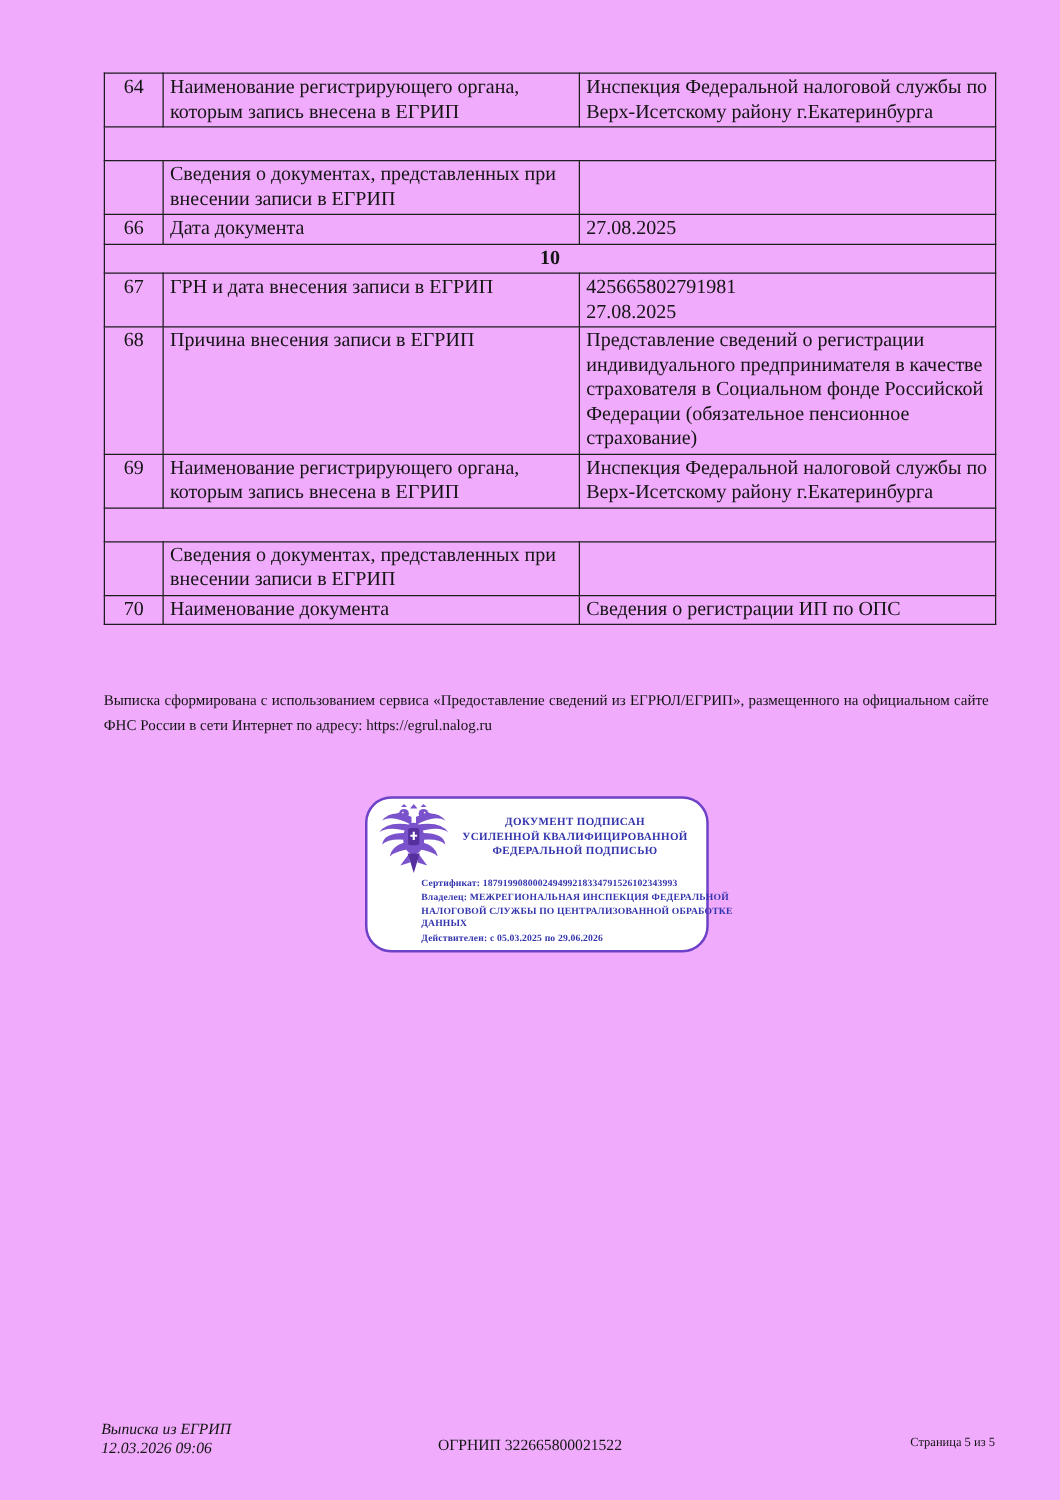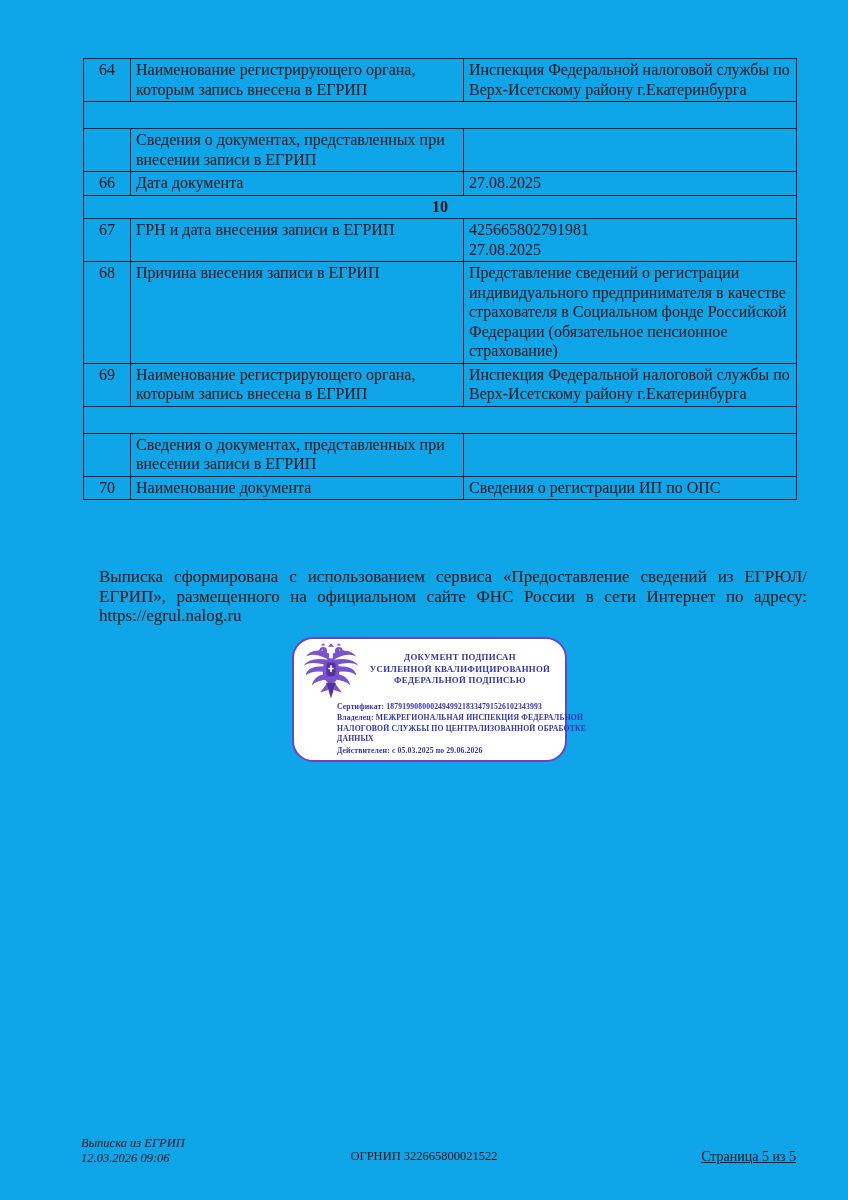--- a/index.html
+++ b/index.html
@@ -1,37 +1,37 @@
 <!DOCTYPE html>
 <html><head>
 <meta charset="utf-8">
 <style>
   html,body { margin:0; padding:0; background:#e8e8e8; }
   .page {
     position:relative; width:848px; height:1200px; margin:0 auto;
-    background:#0ea5e9; overflow:hidden;
+    background:#f0abfc; overflow:hidden;
     font-family:"Liberation Serif","DejaVu Serif",serif; color:#141414;
   }
   
   .doc-table {
     position:absolute; left:83px; top:58px; width:713px;
     border-collapse:collapse; table-layout:fixed;
   }
   .doc-table td {
     border:1.6px solid #1d1d1d; vertical-align:top;
     padding:1px 5px 2px 5px; font-size:16px; line-height:19.5px;
     overflow:hidden;
   }
   .cell-num   { text-align:center; }
   .cell-spacer{ height:23px; padding:0; }
   .cell-section { text-align:center; font-weight:bold; padding-top:0; padding-bottom:1px; }
   
   .service-note {
-    position:absolute; left:83px; top:551px; width:708px; margin:16px;
-    font-size:17px; line-height:19.5px; text-align:justify;
+    position:absolute; left:83px; top:551px; width:708px; margin:0;
+    font-size:12px; line-height:19.5px; text-align:justify;
   }
   
   .stamp {
     position:absolute; left:292px; top:637px; width:275px; height:125px;
     box-sizing:border-box; border:2.5px solid #6d42c8; border-radius:21px;
     color:#3434ad; background:#fff;
   }
   .eagle { position:absolute; left:7px; top:4px; width:60px; height:58px; }
   .eagle svg { width:100%; height:100%; }
   .stamp-title {
@@ -39,21 +39,21 @@
     font-weight:bold; font-size:8.8px; line-height:11.5px; letter-spacing:0.3px;
   }
   .stamp-details {
     position:absolute; left:11px; top:63px; width:252px;
     font-weight:bold; font-size:7.7px; line-height:10.8px; letter-spacing:0.15px;margin-left:32px;
   }
   .stamp-details .validity { margin-top:1px; }
   
   .footer-left  { position:absolute; left:81px;  top:1136px; font-size:12.5px; line-height:14.5px;font-style:italic; }
   .footer-center{ position:absolute; left:0;     top:1149px; width:100%; text-align:center; font-size:12.5px; }
-  .footer-right { position:absolute; right:52px; top:1149px; font-size:14px;text-decoration:underline; }
+  .footer-right { position:absolute; right:52px; top:1149px; font-size:10px; }
 </style>
 </head>
 <body>
 
 <div class="page">
 
   <table class="doc-table">
     <colgroup>
       <col style="width:47px">
         <col style="width:333px">

